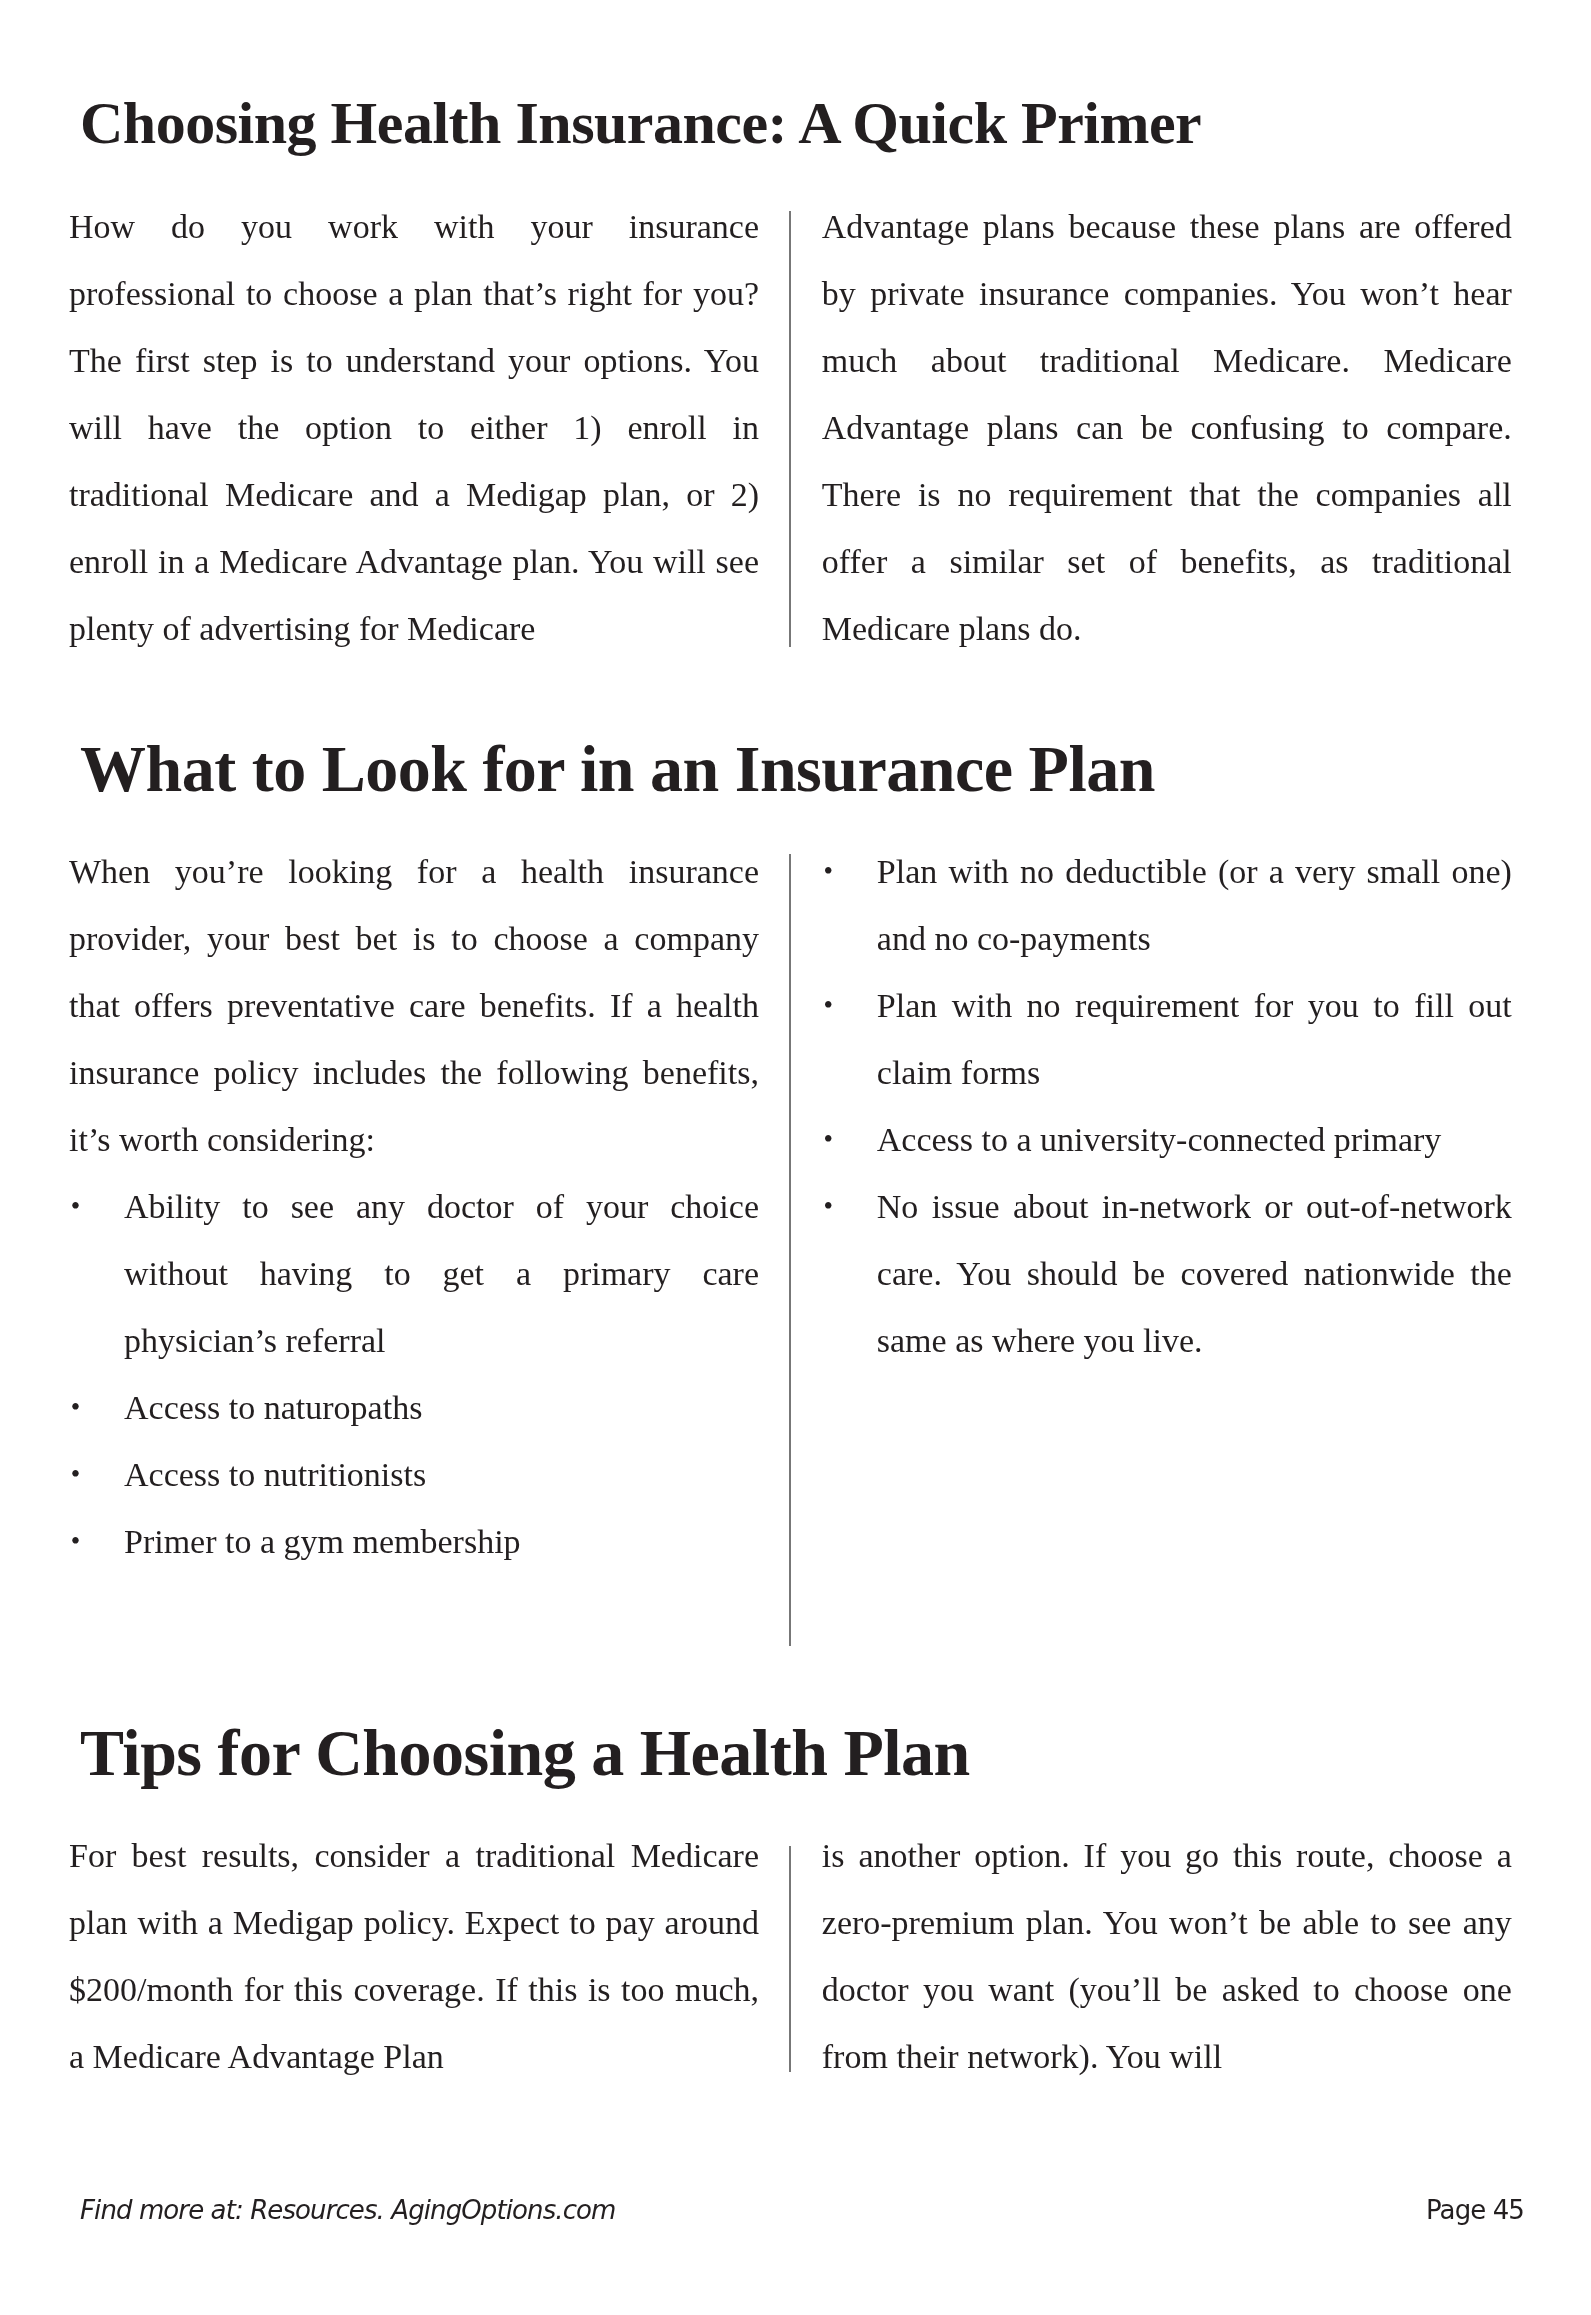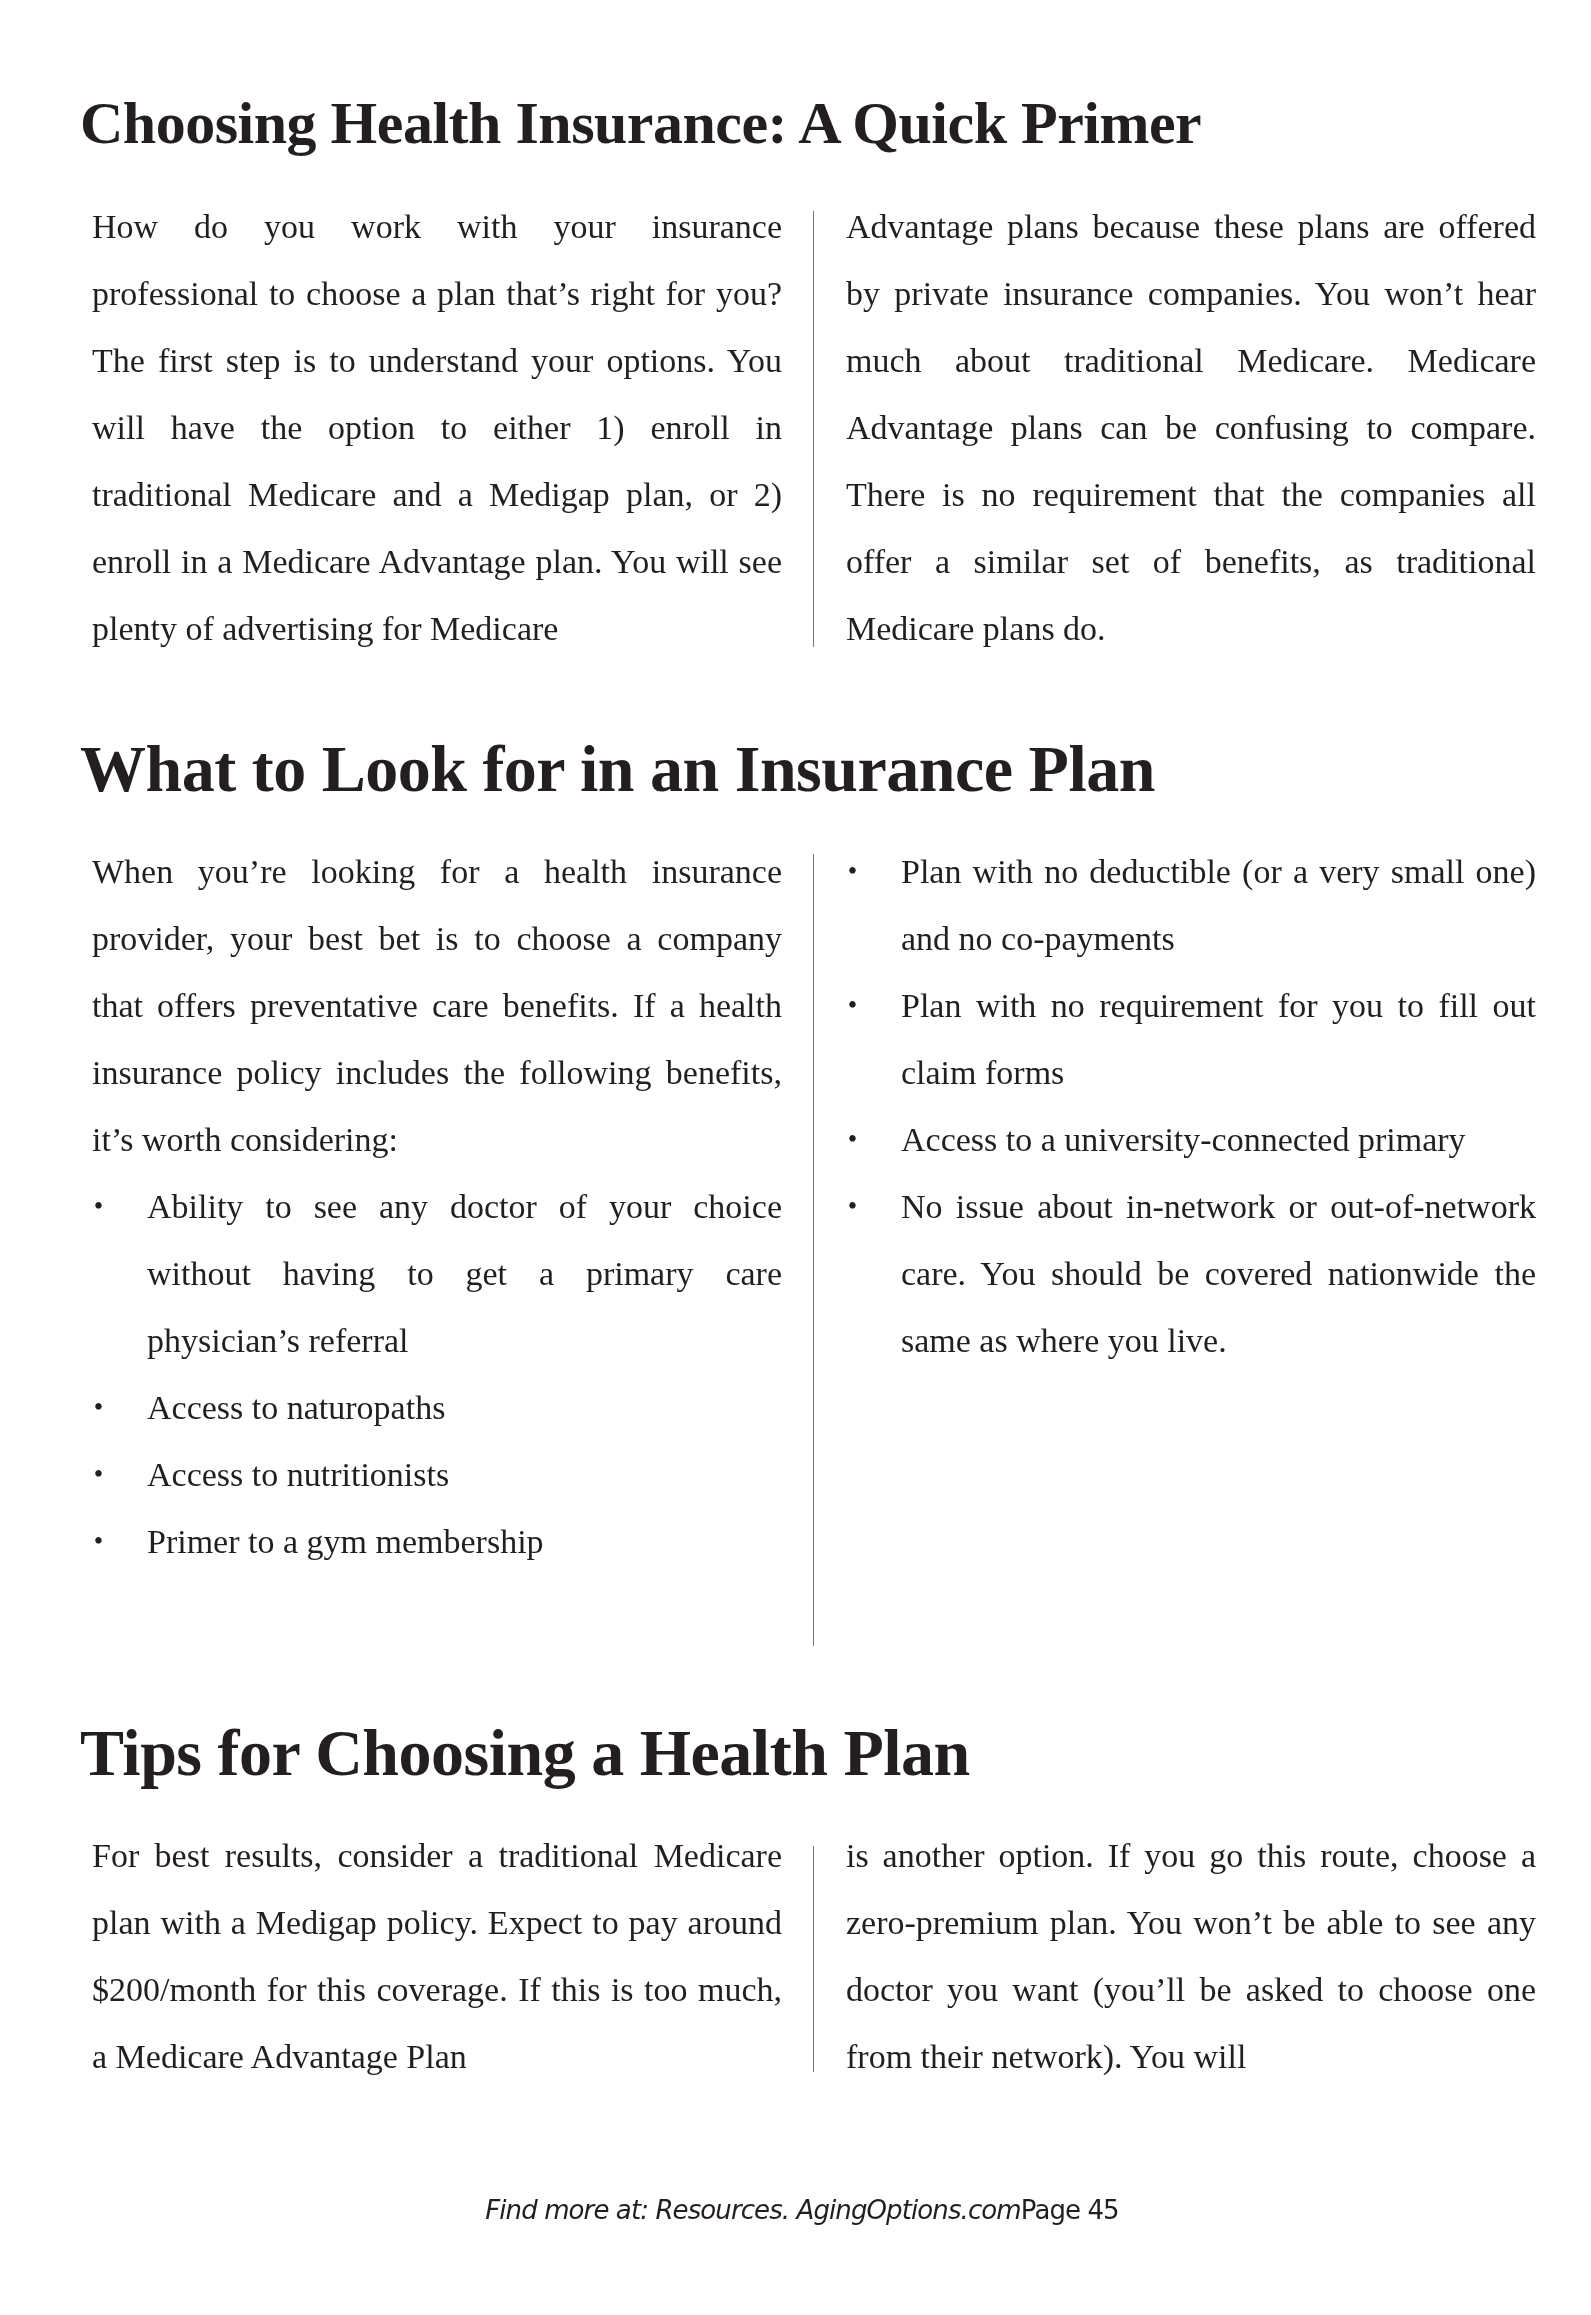--- a/index.html
+++ b/index.html
@@ -30,25 +30,24 @@
       letter-spacing: -0.5px;
       white-space: nowrap;
     }
     h1 { top: 87px; font-size: 60px; line-height: 72px; }
     h2 { font-size: 66px; line-height: 63px; }
     #h-what { top: 737px; }
     #h-tips { top: 1721px; }
 
     .section {
       position: absolute;
-      left: 92px;
+      left: 69px;
       width: 1444px;
       display: flex;
       align-items: flex-start;
-      justify-content: space-between;
     }
     .col {
       width: 690px;
       font-size: 34px;
       line-height: 67px;
       text-align: justify;
       text-align-last: left;
     }
     .col p { margin: 0; }
     .col-left { padding-right: 30px; }
@@ -82,21 +81,21 @@
       font-size: 27px;
     }
     .note { margin-top: 67px !important; }
 
     .footer {
       position: absolute;
       top: 2195px;
       left: 80px;
       width: 1444px;
       display: flex;
-      justify-content: center;
+      justify-content: space-between;
       font-family: "DejaVu Sans", "Liberation Sans", sans-serif;
       font-size: 26px;
       color: #231f20;
       letter-spacing: -0.9px;
     }
     .footer-left { font-style: italic; }
   </style>
 </head>
 <body>
 

